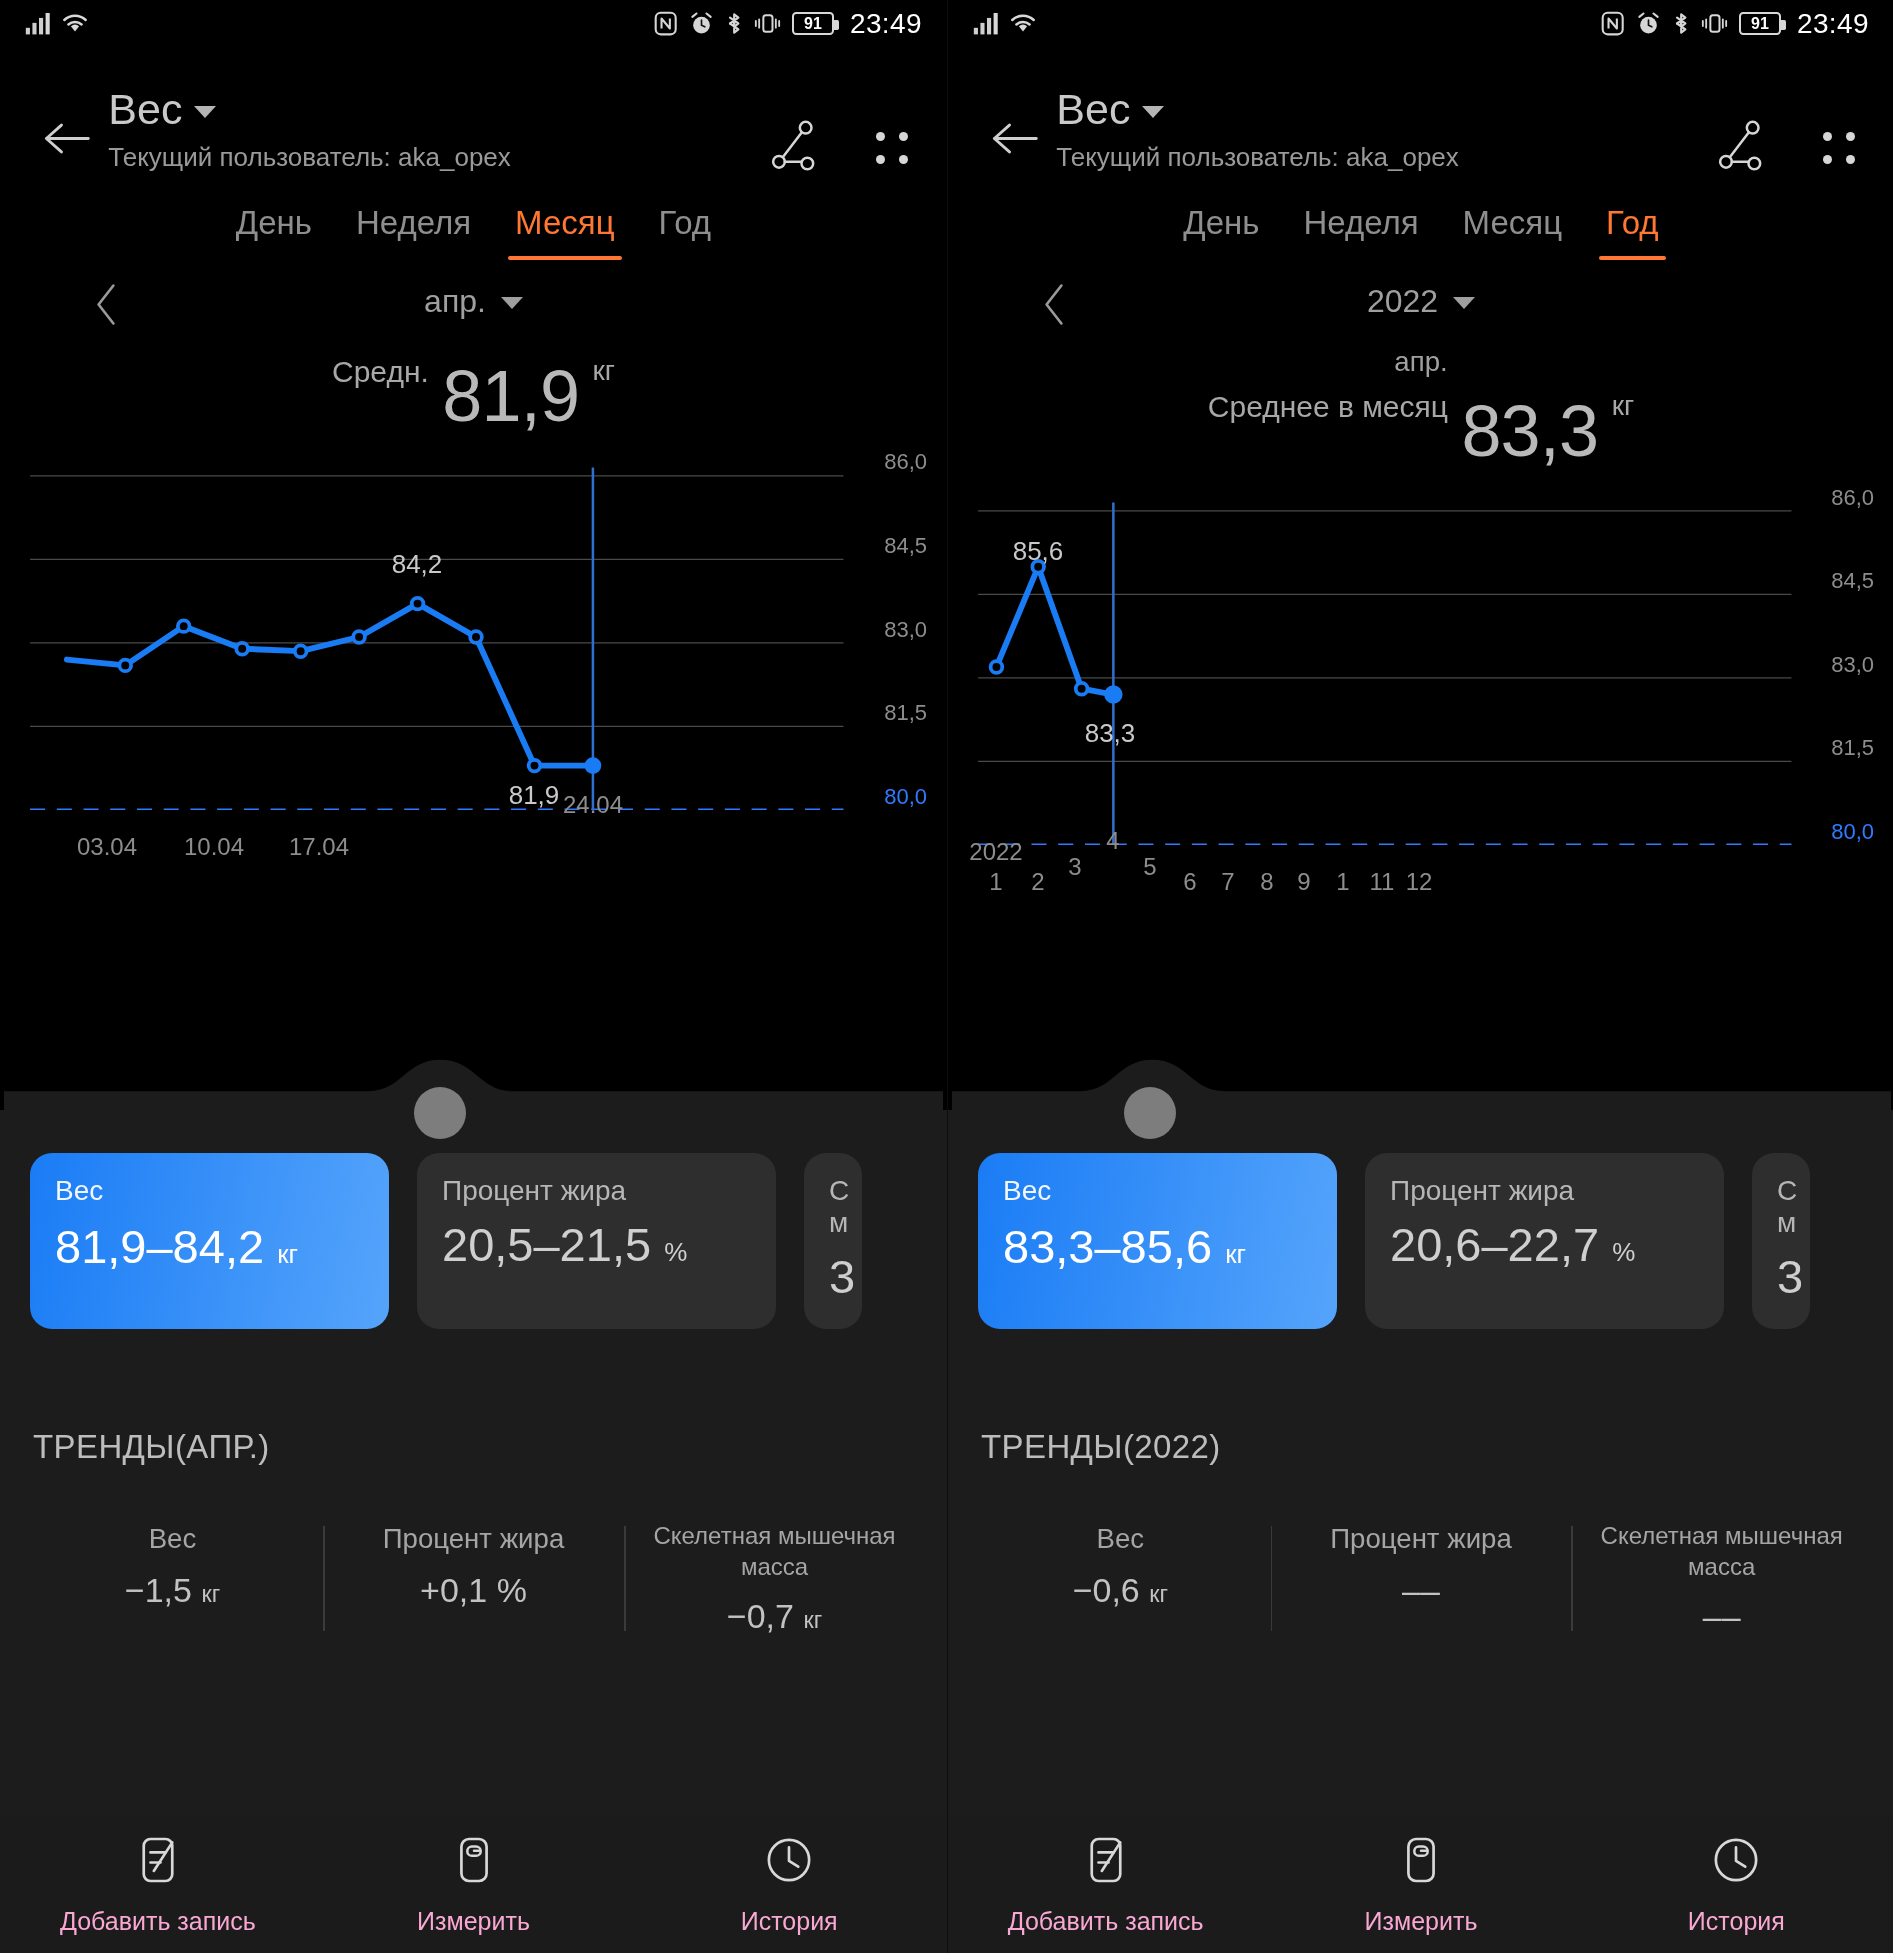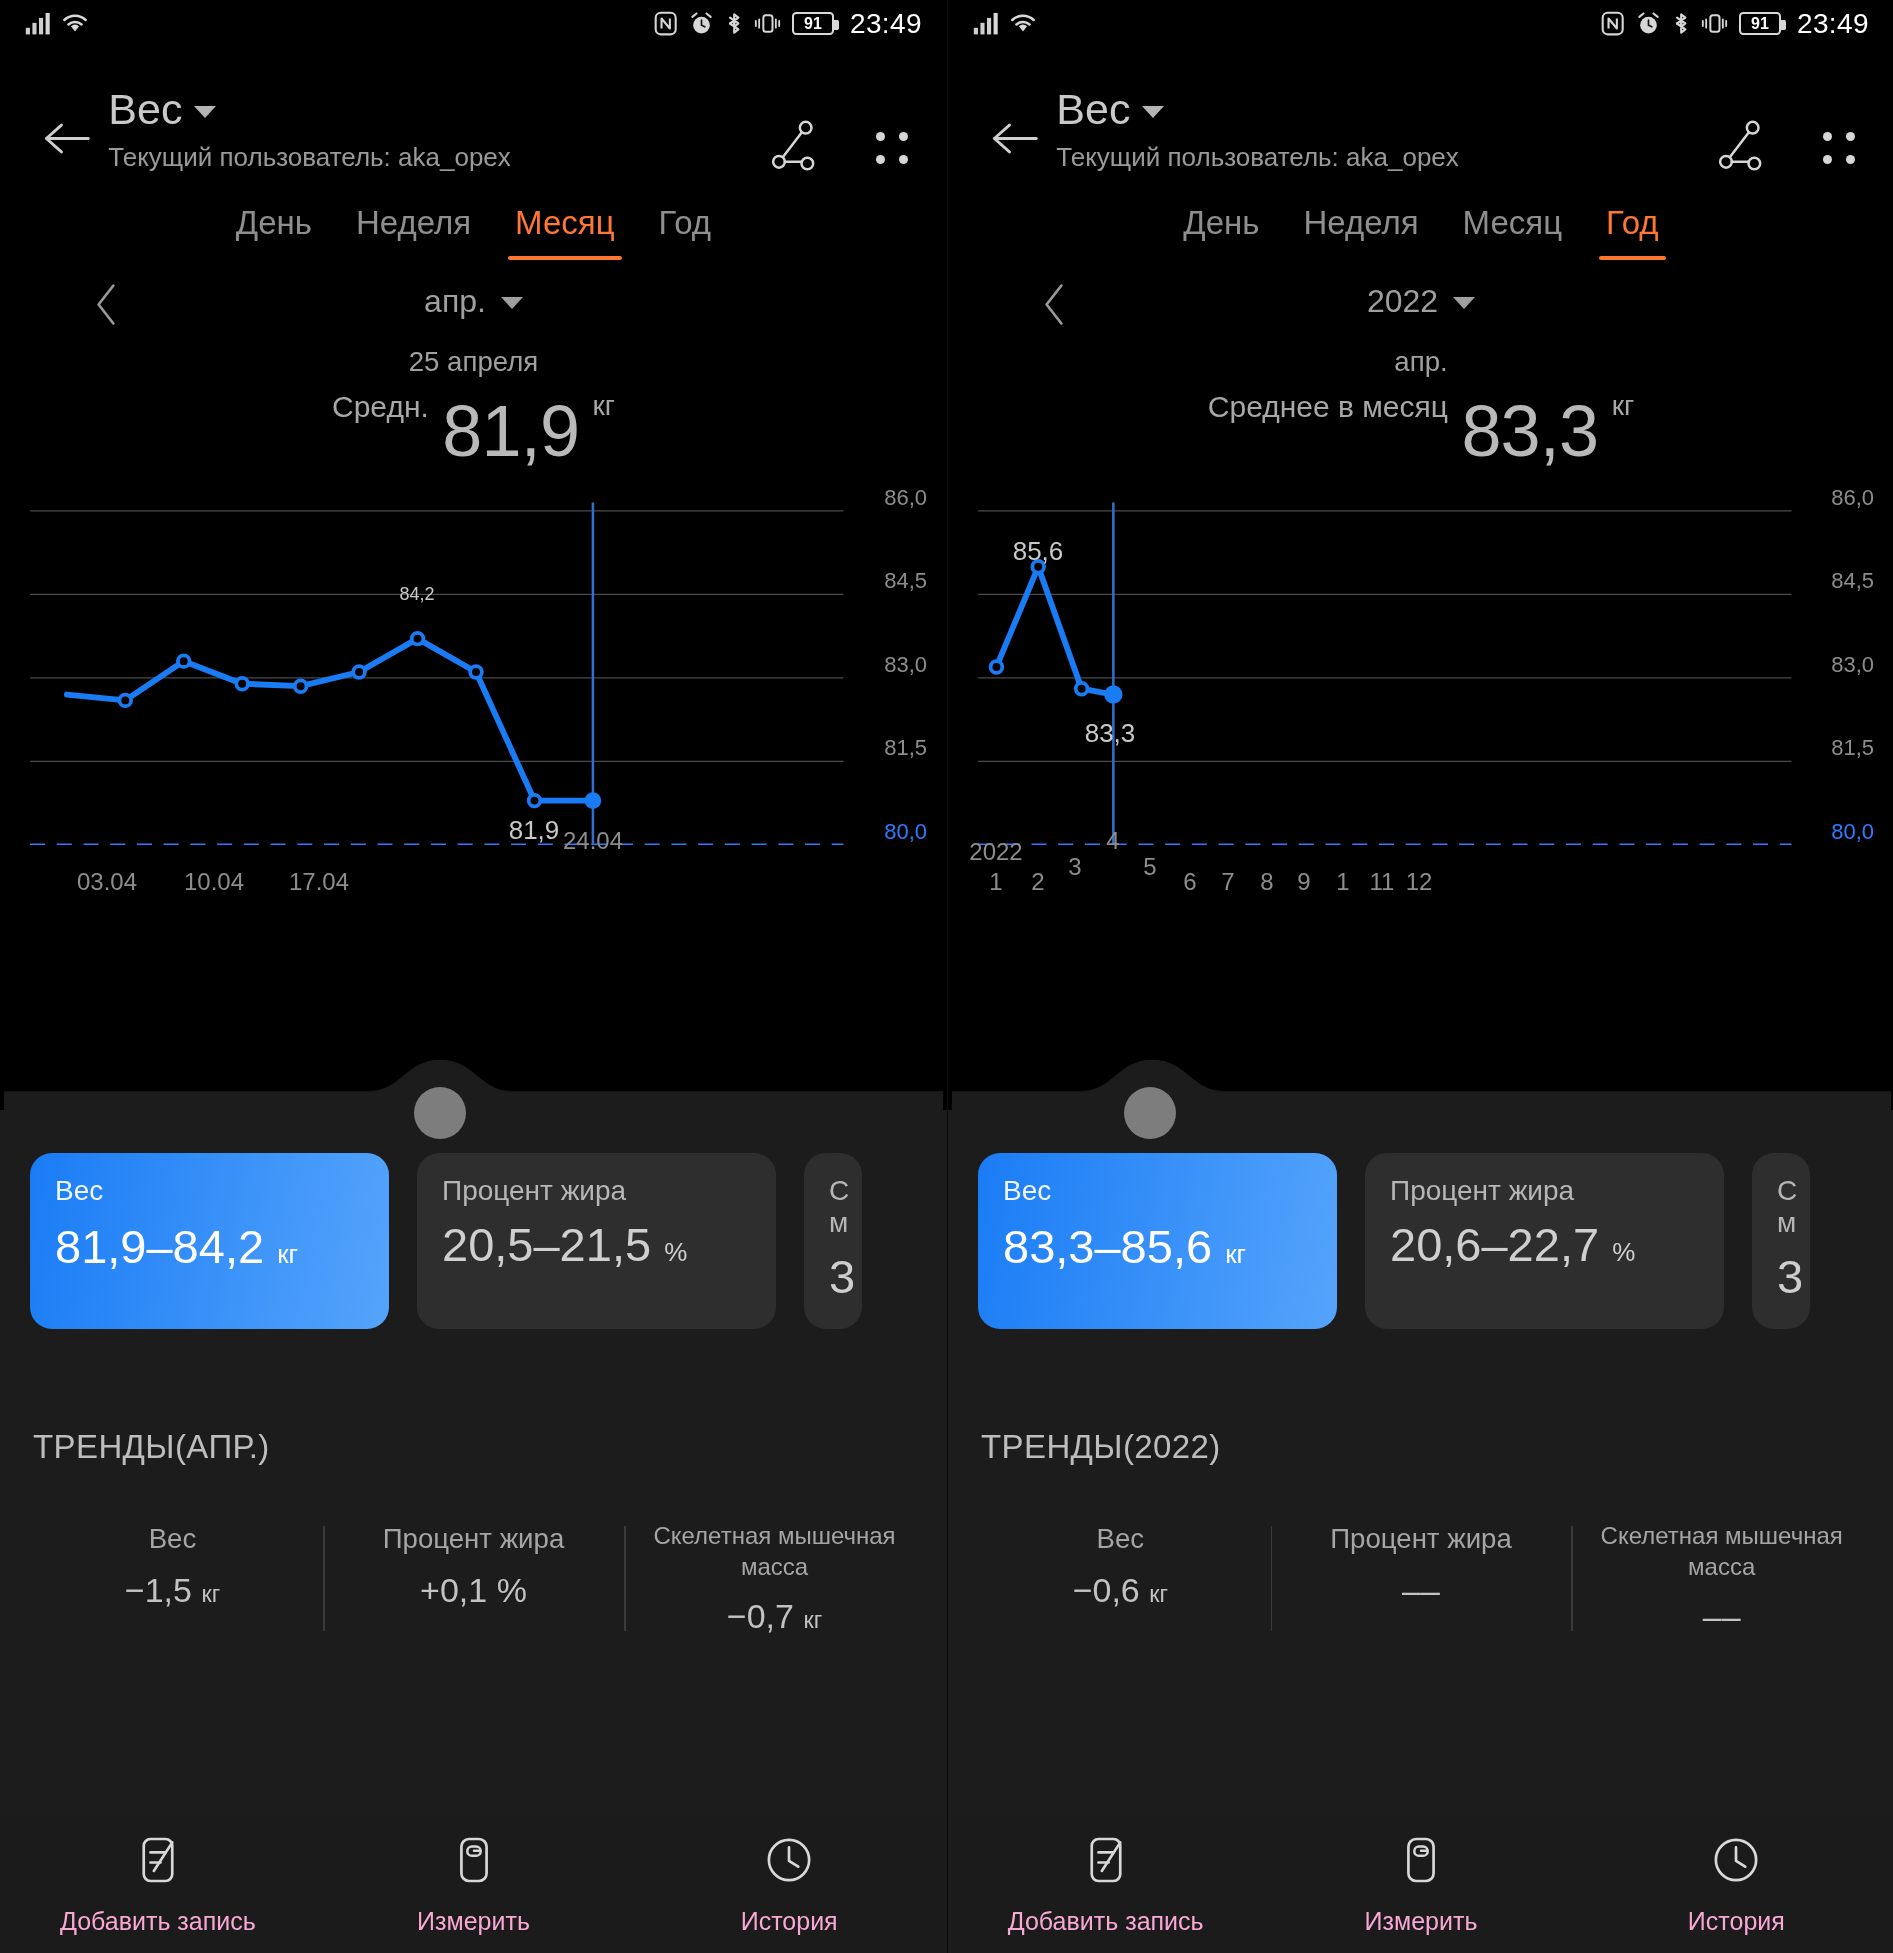--- a/index.html
+++ b/index.html
@@ -222,21 +222,20 @@
         <svg width="28" height="45" viewBox="0 0 34 54">
             <path d="M26 4L8 27l18 23" stroke="#9a9a9a" stroke-width="3.2" fill="none" stroke-linecap="round" stroke-linejoin="round"></path>
           </svg>
       </span>
       <span class="period-label">
         <span>апр.</span>
         <span class="caret-down"></span>
       </span>
     </div>
 
-    <div class="sub-date">25 апреля</div>
     <div class="avg-row">
       <span class="avg-label">Средн.</span>
       <span class="avg-value">81,9</span>
       <span class="avg-unit">кг</span>
     </div>
 
     <div class="chartwrap">
       <svg class="chart-svg" width="947" height="351" viewBox="0 0 1134 420">
 
         <line x1="36" y1="20" x2="1010" y2="20" stroke="#4a4a4a" stroke-width="1.6"></line>
@@ -261,21 +260,21 @@
         <line x1="710" y1="10" x2="710" y2="420" stroke="#2f6fd0" stroke-width="3"></line>
         <circle cx="710" cy="367" r="10" fill="#1a7cf5"></circle>
       </svg>
       <div class="axis-labels">
         <div style="top:16.7px">86,0</div>
         <div style="top:100px">84,5</div>
         <div style="top:184px">83,0</div>
         <div style="top:267px">81,5</div>
         <div class="goal" style="top:351px">80,0</div>
       </div>
-      <div style="position:absolute;left:417px;top:90px;transform:translateX(-50%);font-size:18px;color:#c9c9c9">84,2</div>
+      <div style="position:absolute;left:417px;top:90px;transform:translateX(-50%);font-size:26px;color:#c9c9c9">84,2</div>
       <div style="position:absolute;left:534px;top:321px;transform:translateX(-50%);font-size:26px;color:#c9c9c9">81,9</div>
     </div>
 
     <div class="xaxis">
       <span class="marker-value" style="left:593px;top:-18.4px">24.04</span>
       <span style="left:107px">03.04</span>
       <span style="left:214px">10.04</span>
       <span style="left:319px">17.04</span>
     </div>
 

